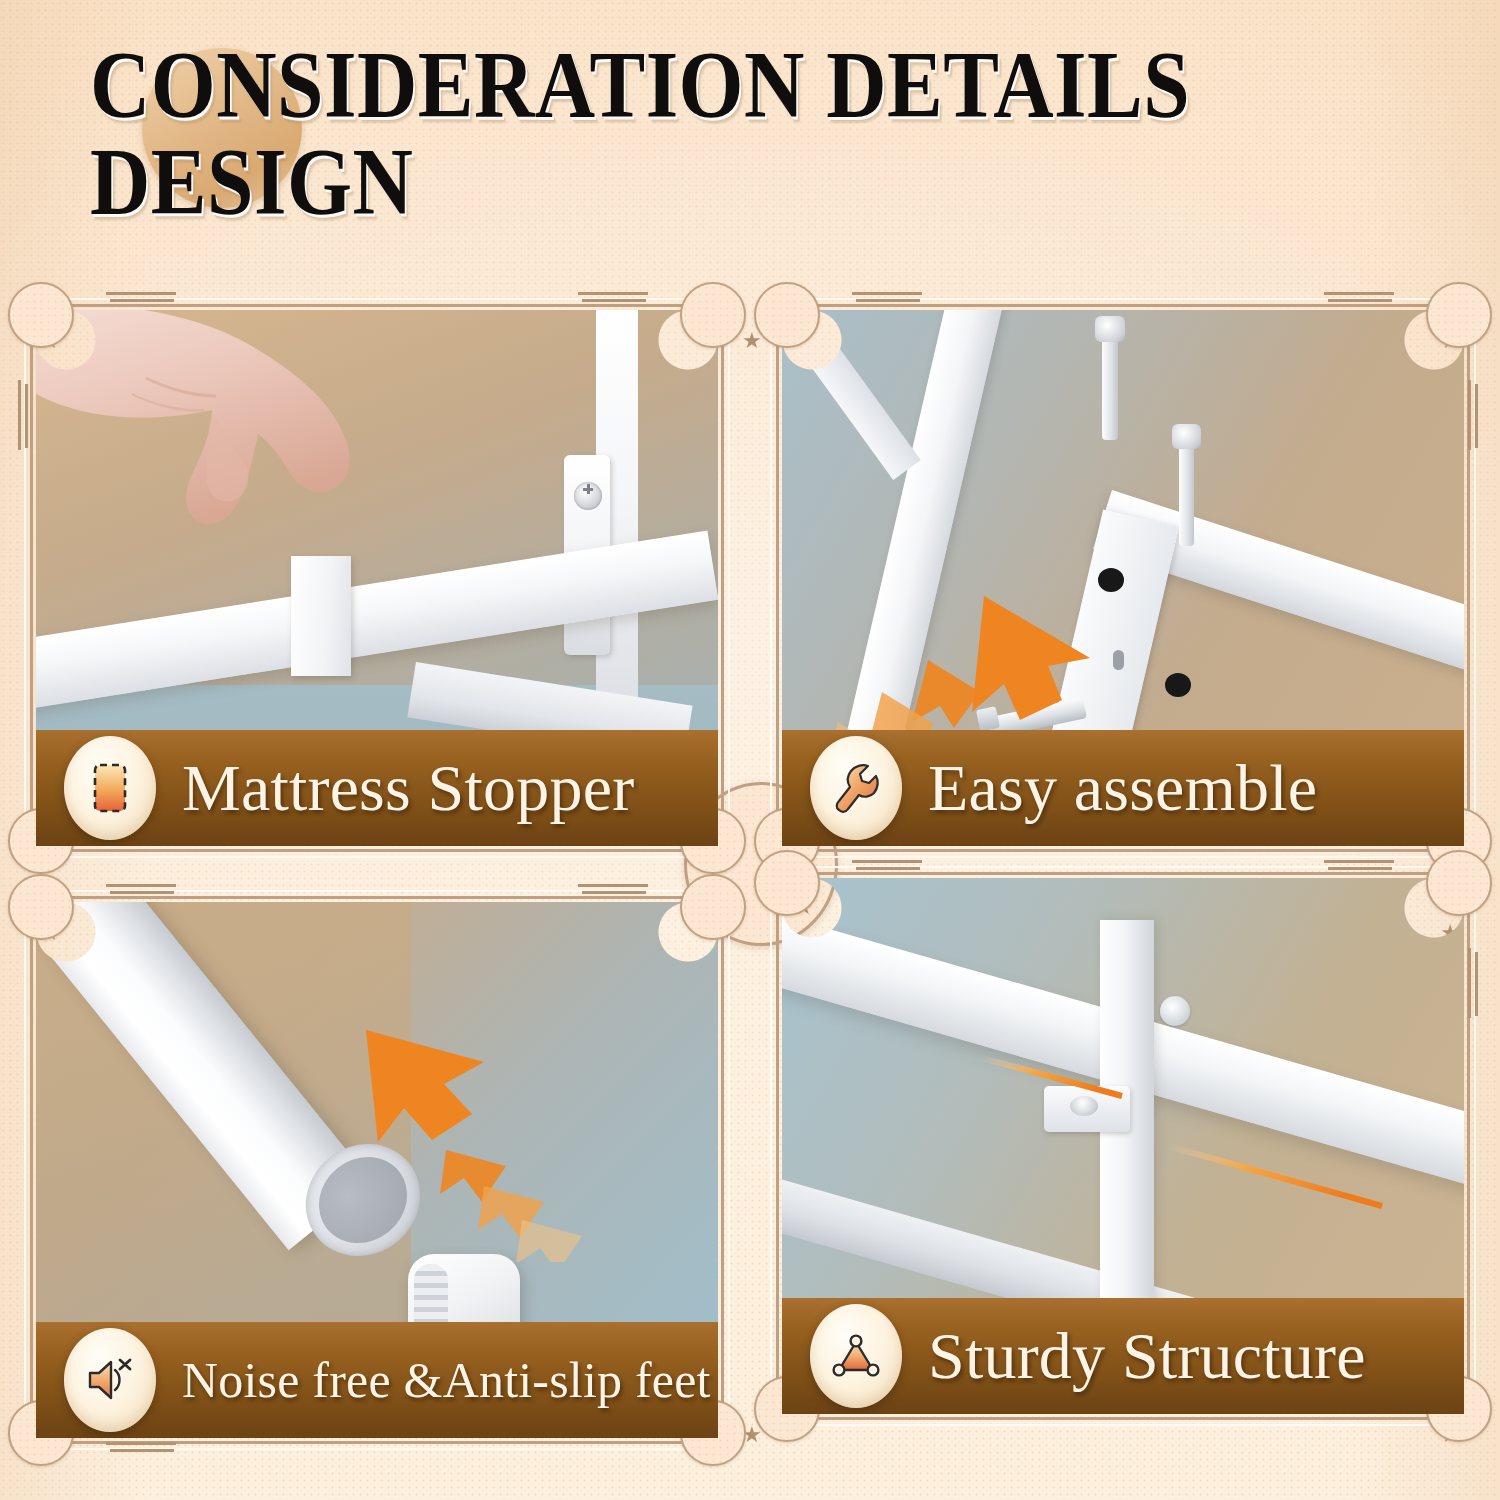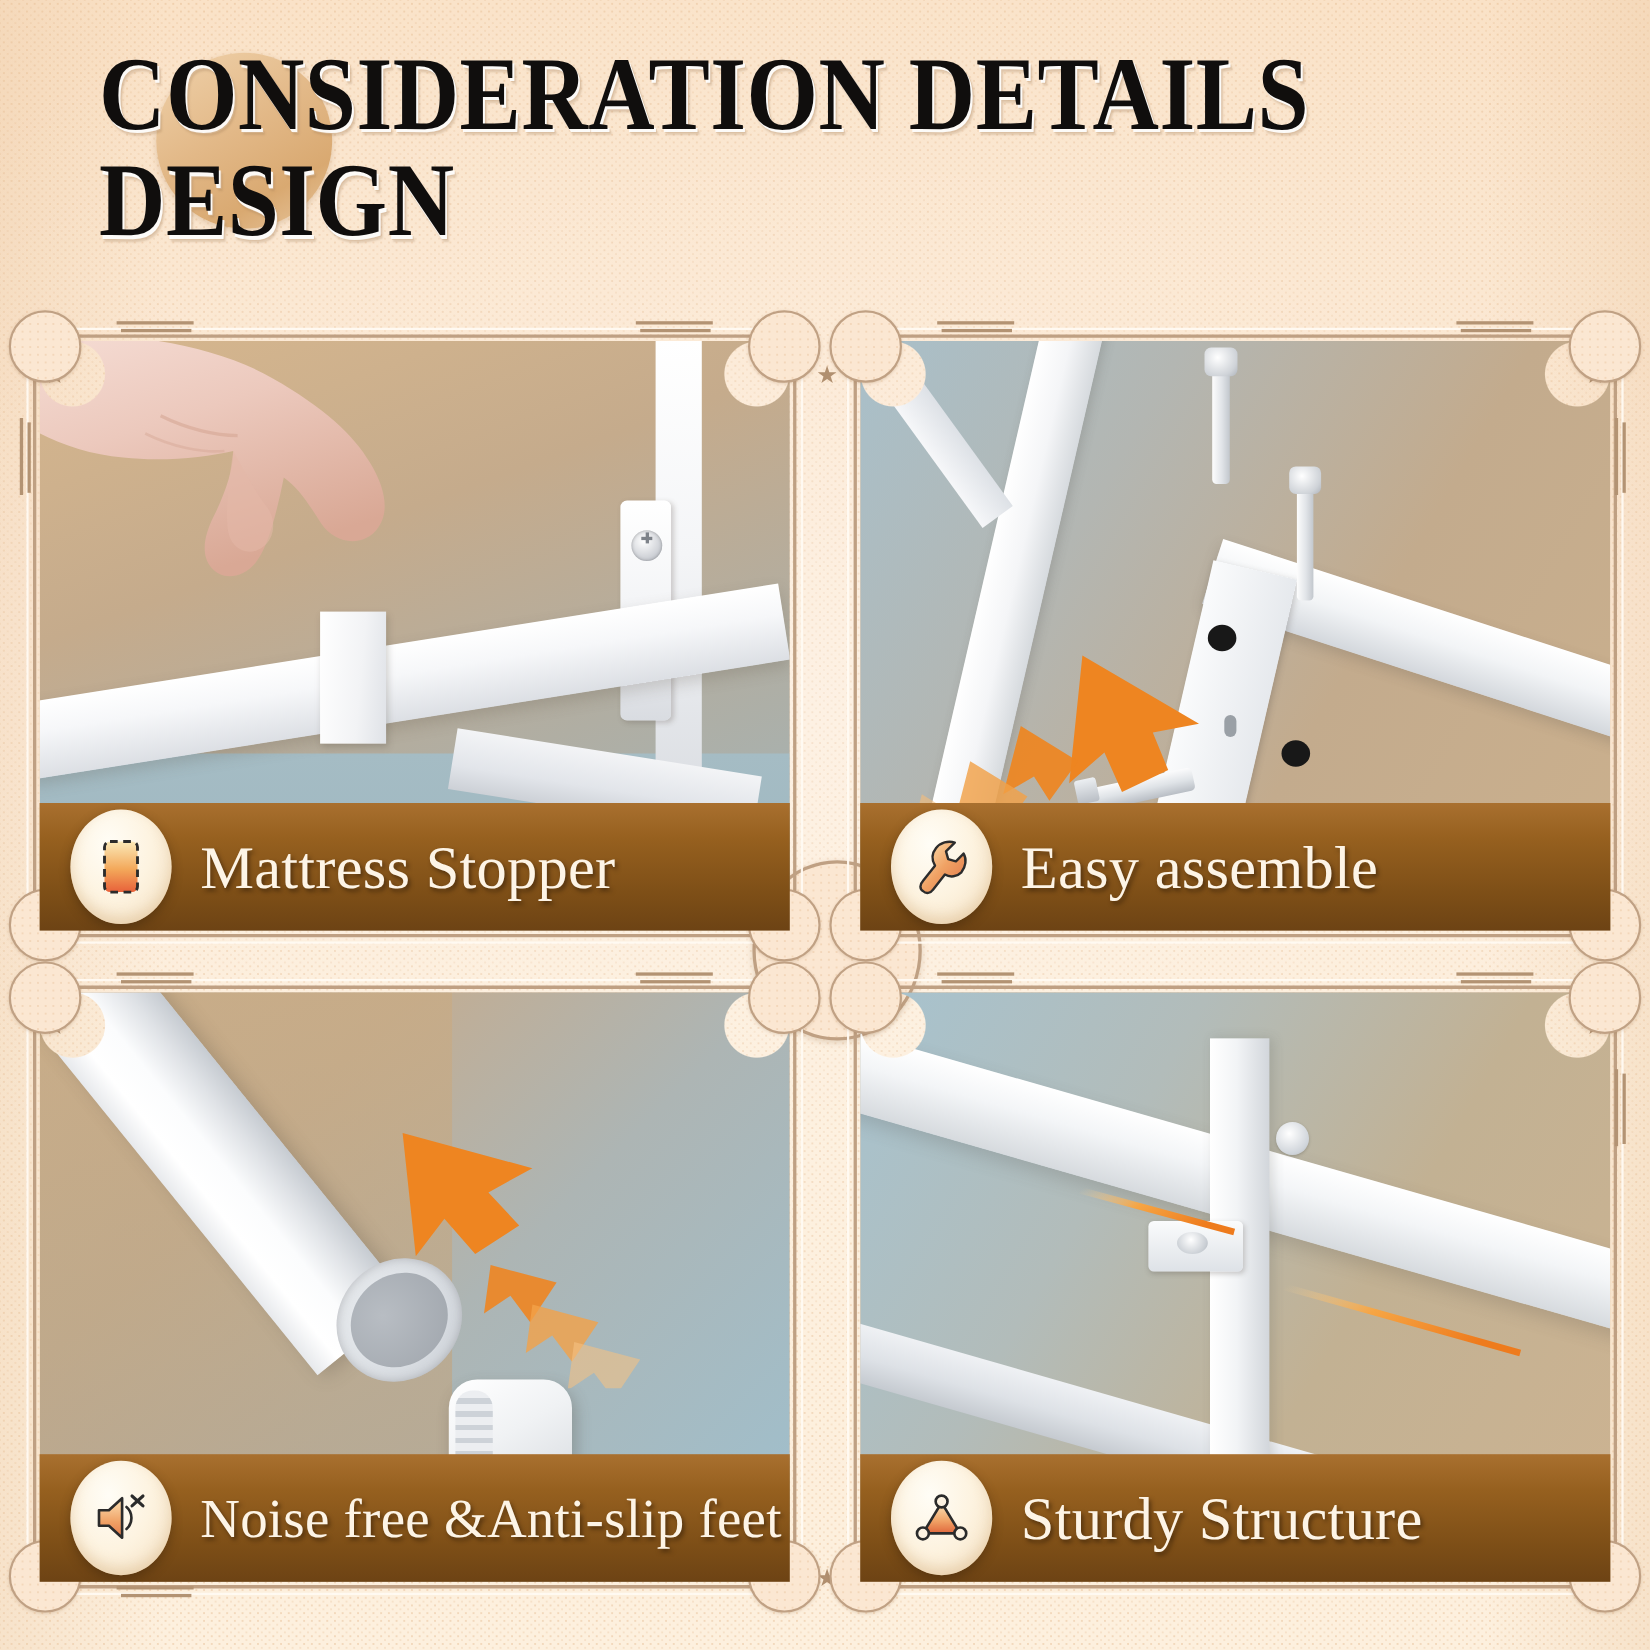--- a/index.html
+++ b/index.html
@@ -55,21 +55,21 @@
   
   #grid{
     position:absolute;left:14px;top:288px;width:1472px;height:1198px;
   }
   .panel{
     position:absolute;width:726px;height:580px;
   }
   .p1{left:0;top:0;}
   .p2{left:746px;top:0;}
   .p3{left:0;top:592px;}
-  .p4{left:746px;top:592px;}
+  .p4{left:746px;top:568px;}
   
   .photo{
     position:absolute;left:22px;top:22px;right:22px;bottom:22px;
     overflow:hidden;
     background:#b9a084;
     -webkit-mask-image:
         radial-gradient(circle 30px at 30px 30px, transparent 0 29px, #000 30px),
         radial-gradient(circle 30px at calc(100% - 30px) 30px, transparent 0 29px, #000 30px),
         radial-gradient(circle 30px at 30px calc(100% - 30px), transparent 0 29px, #000 30px),
         radial-gradient(circle 30px at calc(100% - 30px) calc(100% - 30px), transparent 0 29px, #000 30px);
@@ -138,21 +138,21 @@
     position:relative;flex:0 0 auto;width:92px;height:104px;margin-left:28px;
     border-radius:50%;
     background:radial-gradient(ellipse at 38% 30%, #fffdf6 0%, #fdf3e0 48%, #f3dfc0 100%);
     box-shadow:0 4px 10px rgba(60,35,10,.45), inset 0 -6px 12px rgba(214,180,132,.45);
     display:flex;align-items:center;justify-content:center;
   }
   .cap-text{
     margin-left:26px;
     color:#fdf4e6;
     font-family:"Liberation Serif", serif;
-    font-size:55px;
+    font-size:66px;
     line-height:1;
     letter-spacing:.2px;
     text-shadow:2px 3px 4px rgba(40,22,5,.55);
     white-space:nowrap;
   }
   .cap-p3 .cap-text{font-size:50px;}
 </style>
 </head>
 <body>
 

